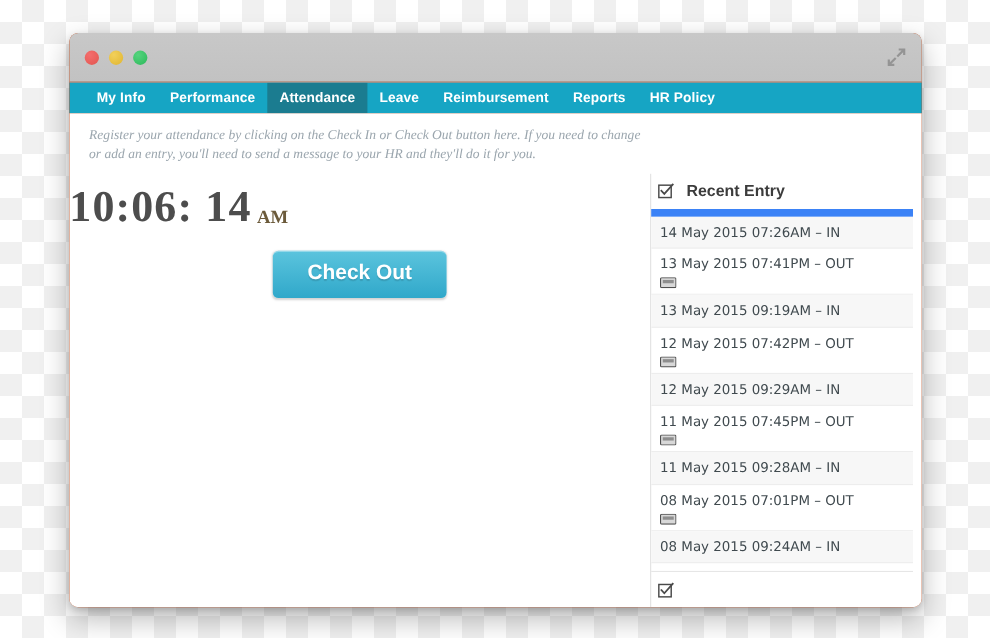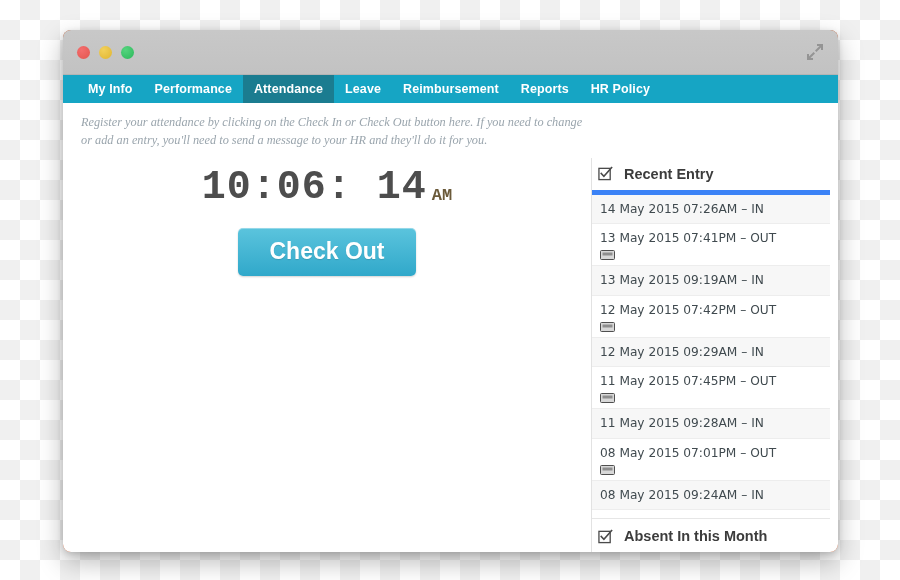--- a/index.html
+++ b/index.html
@@ -121,23 +121,22 @@
     min-height: 0;
   }
 
   
   .clock-pane {
     flex: 1 1 auto;
     position: relative;
     padding-top: 6px;
   }
   .clock {
-    text-align: center;
     color: #4a4a4a;
-    font-family: Liberation Mono, monospace;
+    font-family: Liberation Serif, serif;
     font-weight: bold;
     margin-top: 4px;
     line-height: 1;
     white-space: nowrap;
   }
   .clock .digits {
     font-size: 40px;
     letter-spacing: 1px;
     color: #4d4d4d;
   }
@@ -150,21 +149,21 @@
   }
   .checkout-wrap {
     text-align: center;
     margin-top: 20px;
   }
   .checkout-btn {
     display: inline-block;
     border: 0;
     border-radius: 5px;
     padding: 10px 31px 11px;
-    font-size: 23px;
+    font-size: 19px;
     font-weight: bold;
     color: #ffffff;
     font-family: "Liberation Sans", sans-serif;
     background: linear-gradient(#5bc4dd, #30a8ca);
     box-shadow: inset 0 1px 0 rgba(255,255,255,0.35), 0 1px 2px rgba(0,0,0,0.18);
     text-shadow: 0 1px 1px rgba(0,0,0,0.12);
     cursor: pointer;
   }
 
   
@@ -174,21 +173,21 @@
     display: flex;
     flex-direction: column;
     padding: 0 8px 0 0;
     min-height: 0;
   }
   .panel-head {
     display: flex;
     align-items: center;
     gap: 11px;
     padding: 8px 4px 8px 6px;
-    border-bottom: 5px solid #3b82f6;
+    border-bottom: 7px solid #3b82f6;
     flex: 0 0 auto;
   }
   .panel-head .title {
     font-size: 14.5px;
     font-weight: bold;
     color: #3c3c3c;
     white-space: nowrap;
   }
   .check-icon { width: 15px; height: 15px; flex: 0 0 auto; }
 
@@ -356,19 +355,18 @@
 
         </div>
 
         <div class="panel-foot">
           <span class="check-icon">
             <svg viewBox="0 0 16 16" width="15" height="15" aria-hidden="true">
               <rect x="1" y="2.5" width="12" height="12" fill="none" stroke="#4a4a4a" stroke-width="1.4"></rect>
               <path d="M3.5 8 L6.3 11 L14.5 1.8" fill="none" stroke="#4a4a4a" stroke-width="1.7" stroke-linecap="square"></path>
             </svg>
           </span>
-          <span class="title">Absent In this Month</span>
         </div>
 
       </div>
     </div>
   </div>
 </div>
 
 </body></html>

